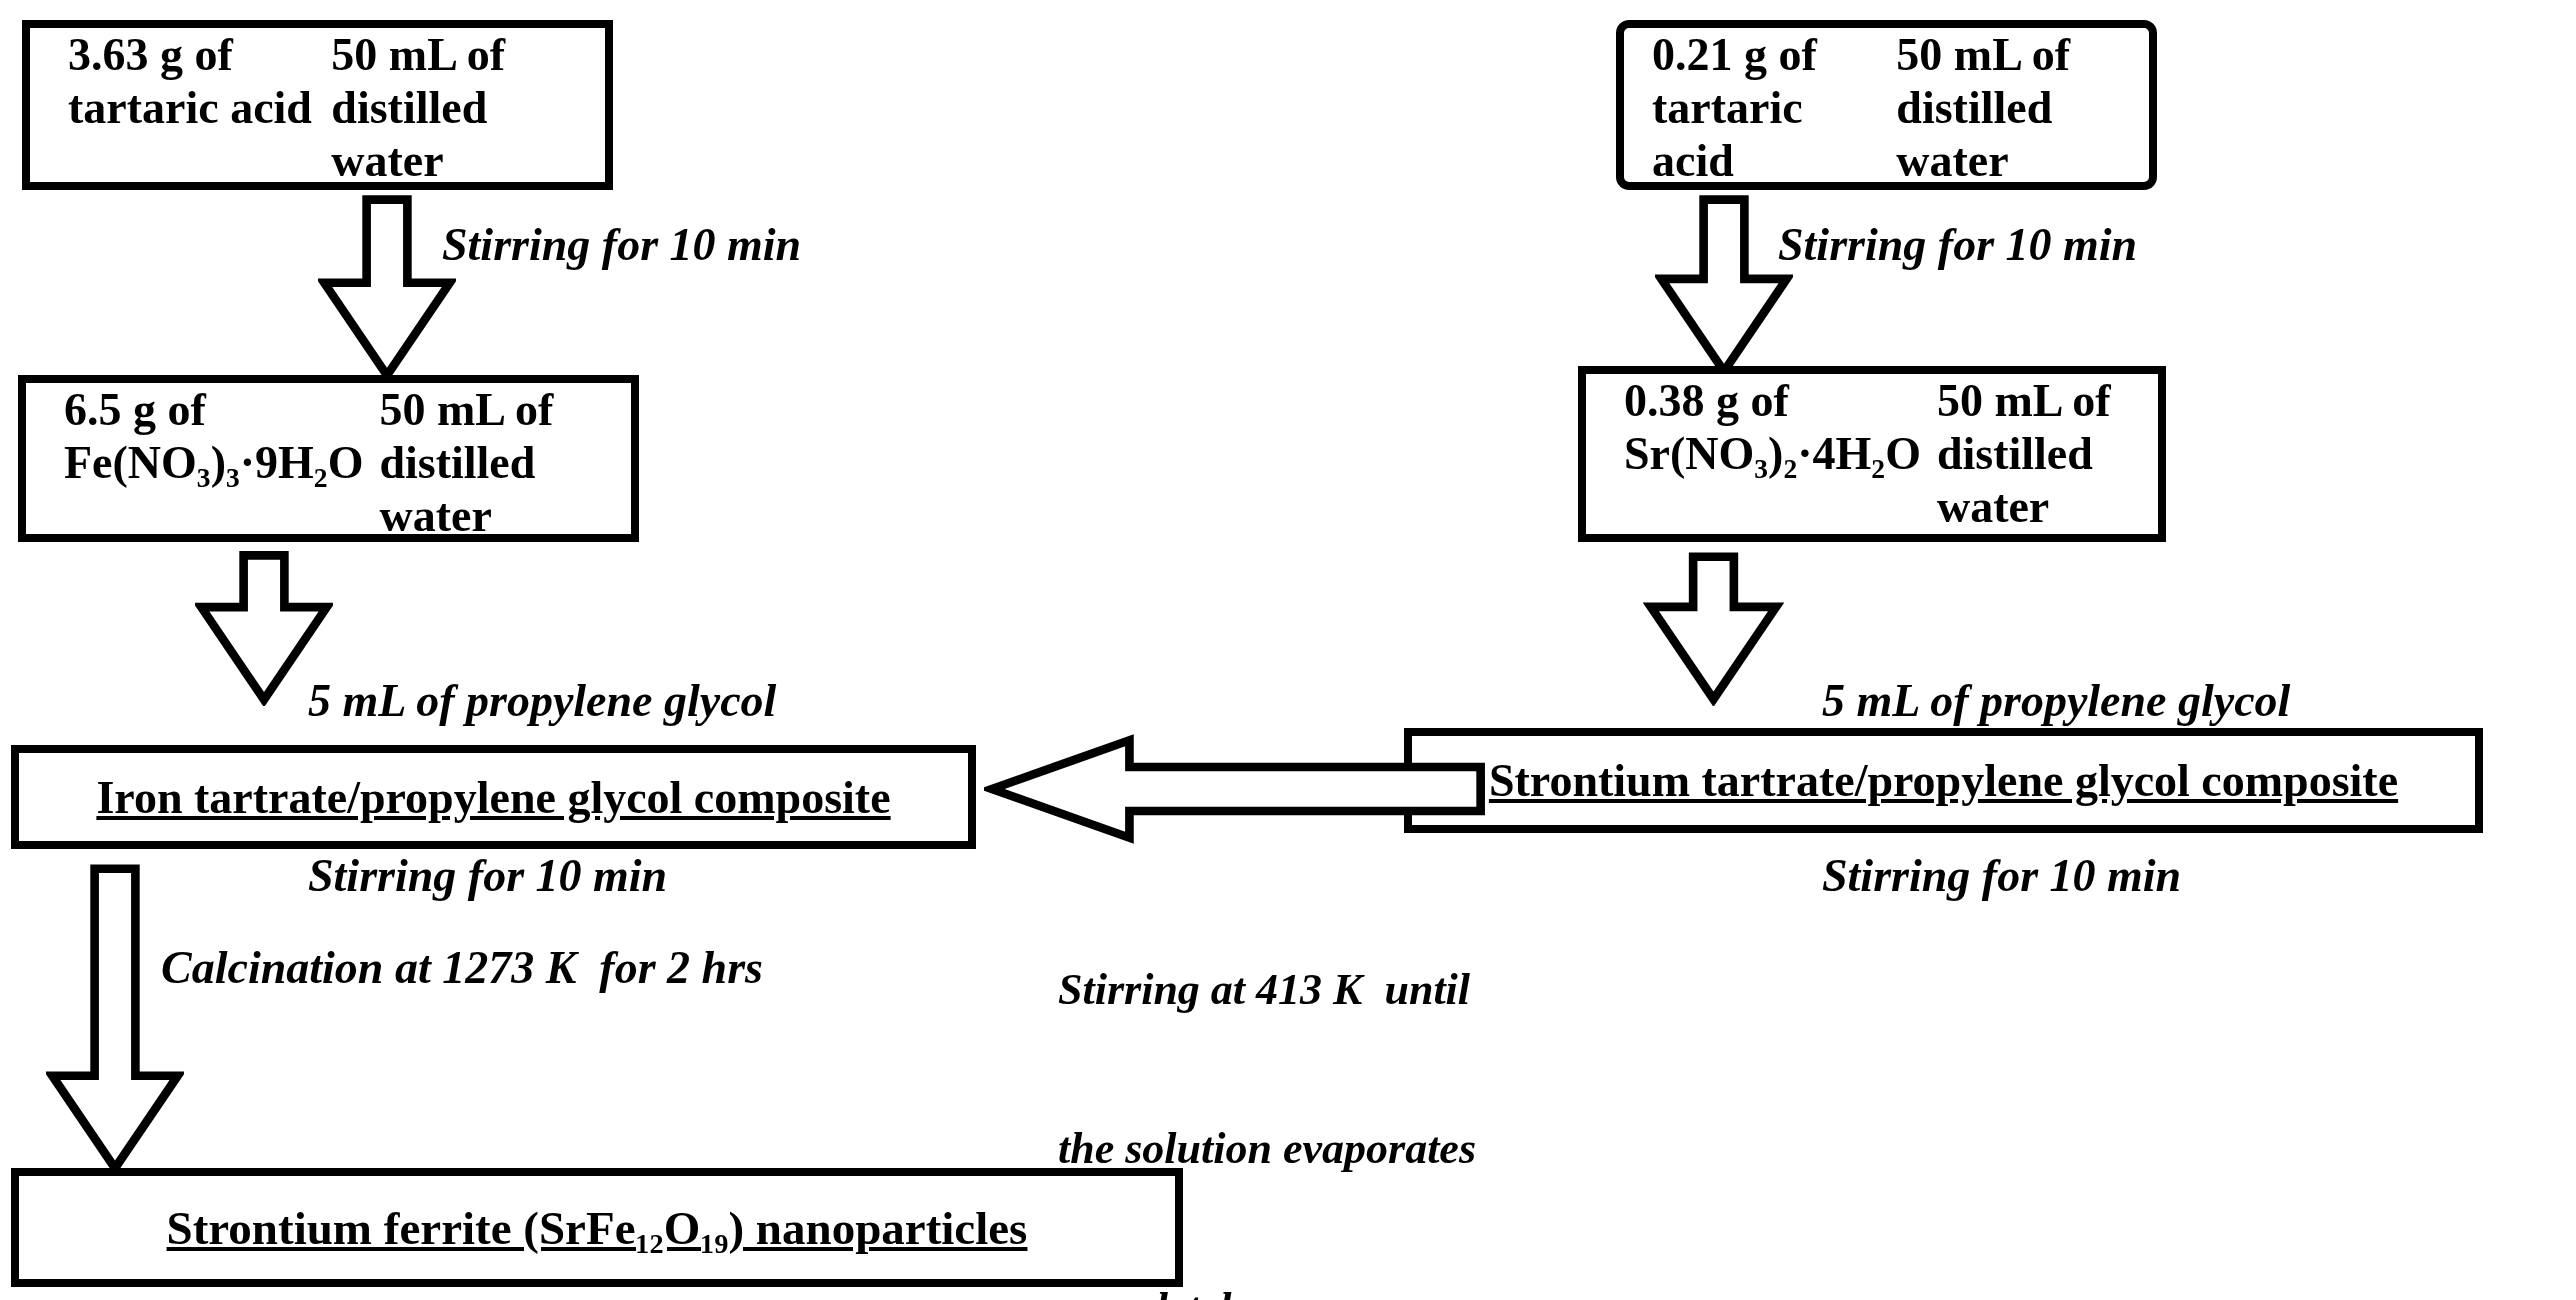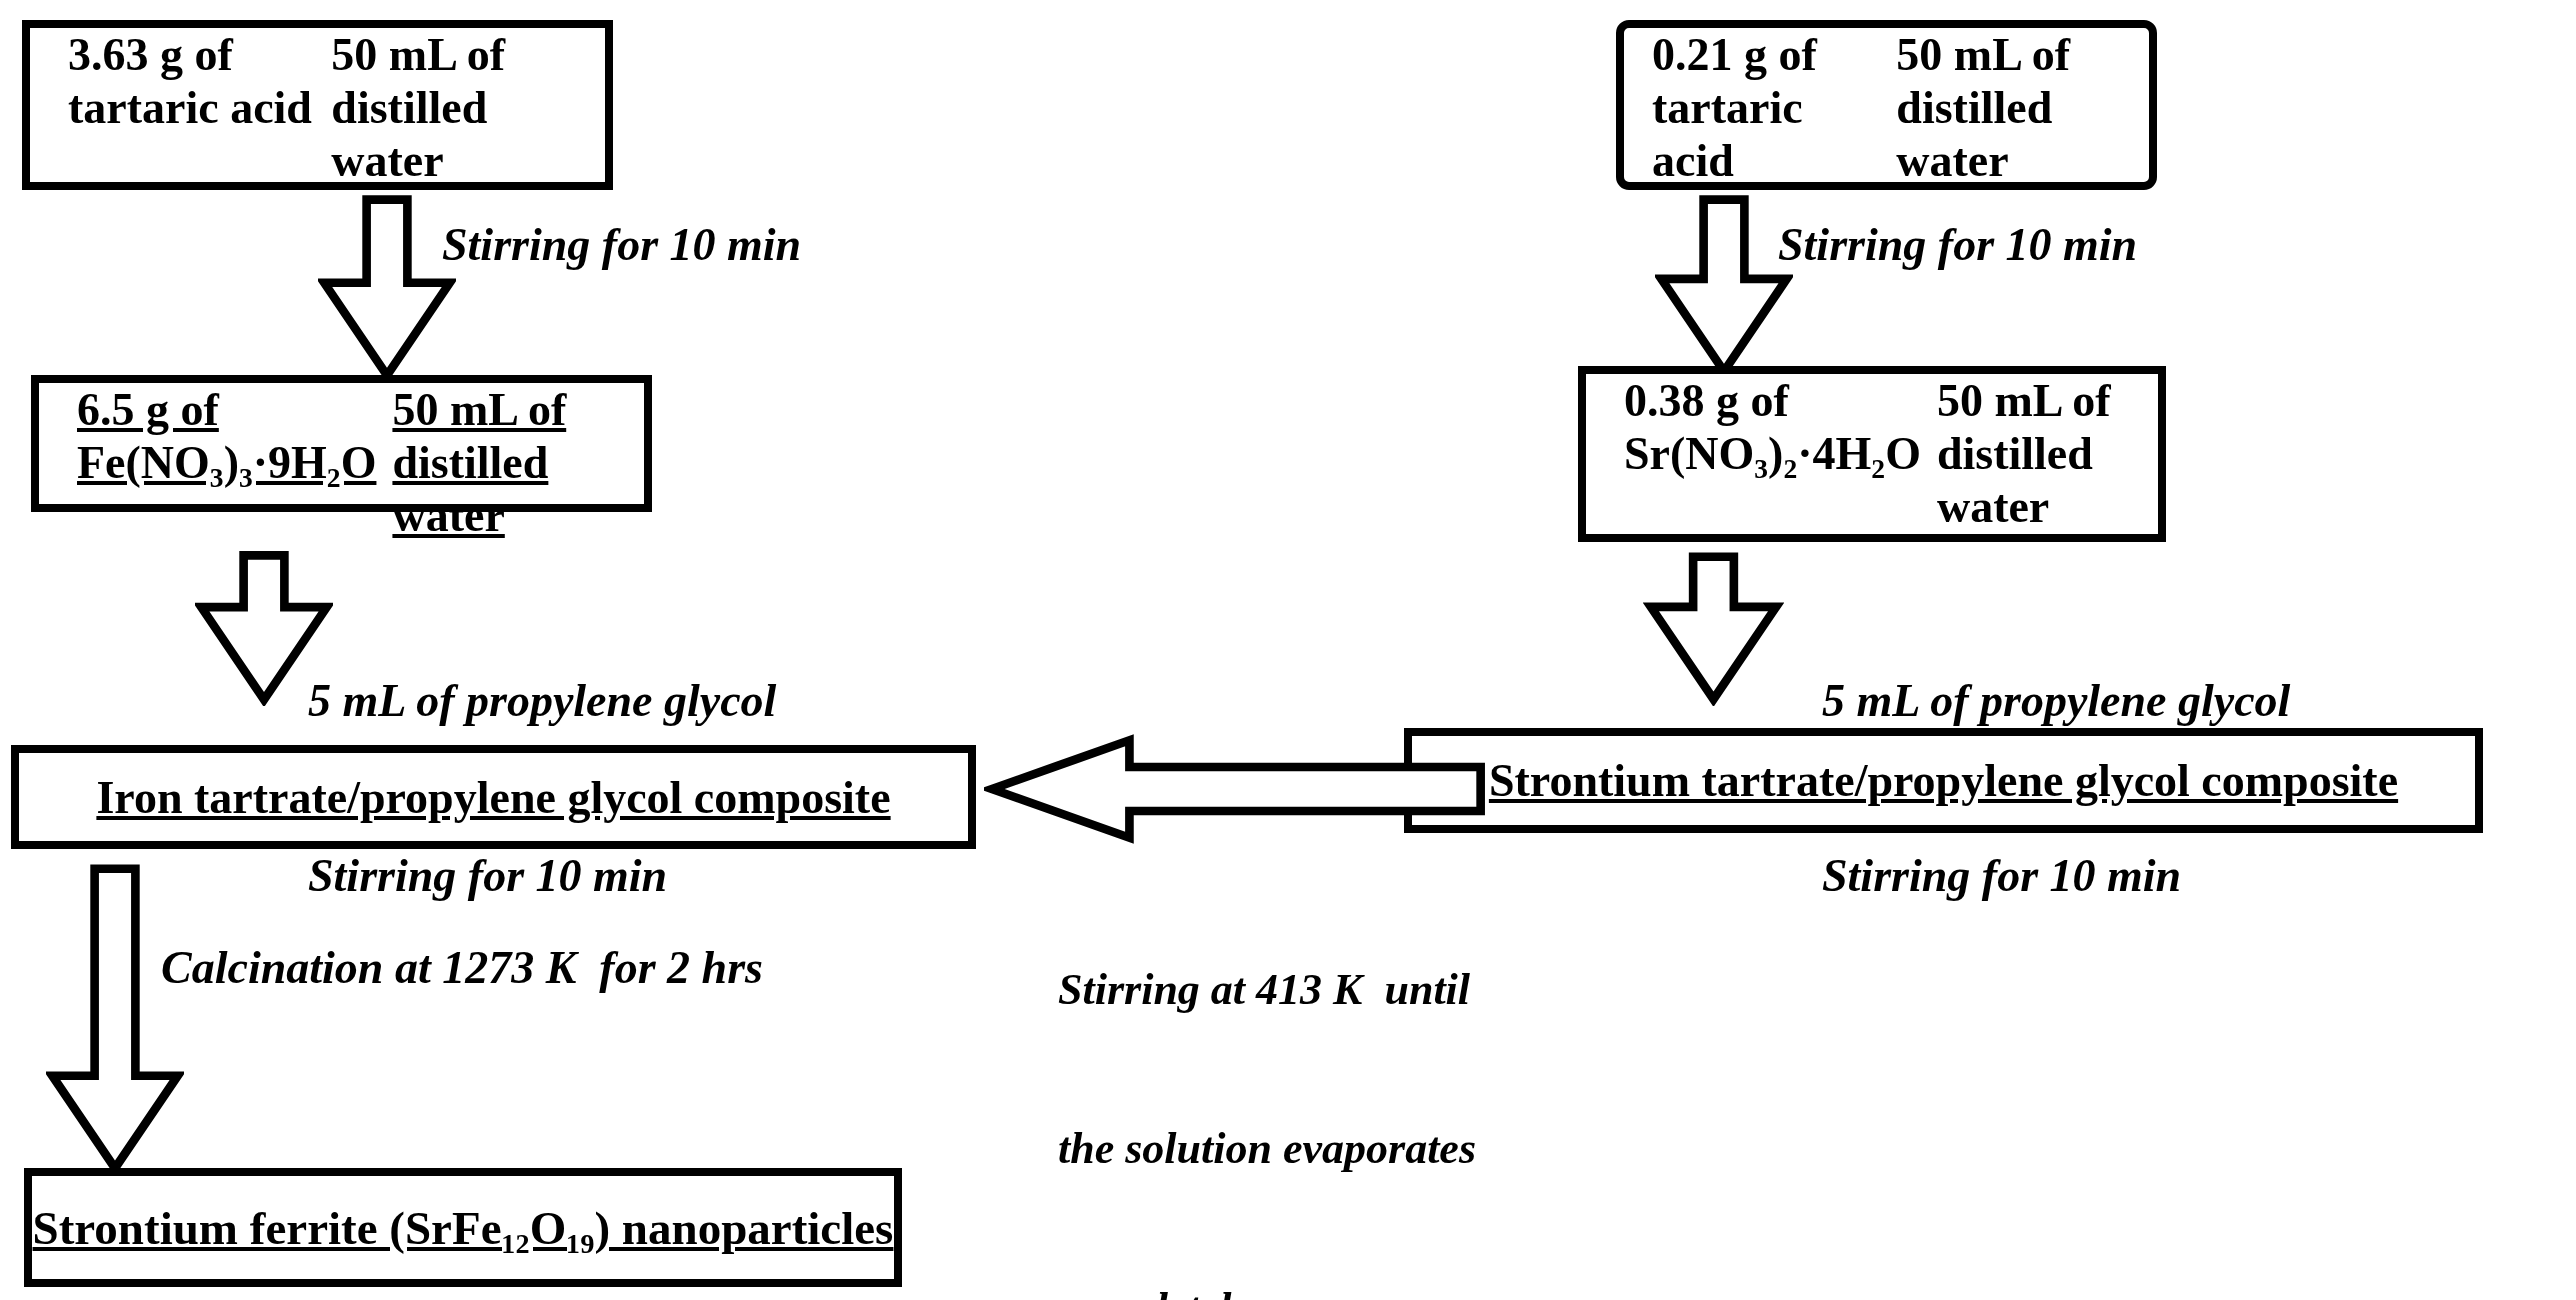--- a/index.html
+++ b/index.html
@@ -59,21 +59,21 @@
     <div>3.63 g of tartaric acid</div>
     <div>50 mL of distilled water</div>
   </div>
 
   <svg class="arrow" style="left:318px; top:193px;" width="138" height="189" viewBox="0 0 176 240">
     <polygon points="62,8 114,8 114,114 168,114 88,232 8,114 62,114"></polygon>
   </svg>
 
   <div class="label" style="left:442px; top:219px;">Stirring for 10 min</div>
 
-  <div class="box" style="left:31px; top:375px; width:621px; height:137px;text-decoration:underline;">
+  <div class="box" style="left:18px; top:375px; width:621px; height:167px;">
     <div>6.5 g of Fe(NO₃)₃·9H₂O</div>
     <div>50 mL of distilled water</div>
   </div>
 
   <svg class="arrow" style="left:195px; top:549px;" width="138" height="157" viewBox="0 0 176 200">
     <polygon points="62,8 114,8 114,74 168,74 88,192 8,74 62,74"></polygon>
   </svg>
 
   <div class="label multi" style="left:308px; top:560px;">
     <div>5 mL of propylene glycol</div>
@@ -83,21 +83,21 @@
   <div class="box single" style="left:11px; top:745px; width:965px; height:104px;">
     <div>Iron tartrate/propylene glycol composite</div>
   </div>
 
   <svg class="arrow" style="left:46px; top:862px;" width="138" height="313" viewBox="0 0 176 398">
     <polygon points="62,8 114,8 114,272 168,272 88,390 8,272 62,272"></polygon>
   </svg>
 
   <div class="label" style="left:161px; top:942px;">Calcination at 1273 K  for 2 hrs</div>
 
-  <div class="box single" style="left:11px; top:1168px; width:878px; height:119px; font-size:47px;margin-left:13px;">
+  <div class="box single" style="left:11px; top:1168px; width:1172px; height:119px; font-size:47px;">
     <div>Strontium ferrite (SrFe₁₂O₁₉) nanoparticles</div>
   </div>
 
   <div class="box" style="left:1616px; top:20.4px; width:541px; height:170px; padding-left:28px;border-radius:13px;">
     <div>0.21 g of tartaric acid</div>
     <div>50 mL of distilled water</div>
   </div>
 
   <svg class="arrow" style="left:1655px; top:193px;" width="138" height="185" viewBox="0 0 176 235">
     <polygon points="62,8 114,8 114,109 168,109 88,227 8,109 62,109"></polygon>

